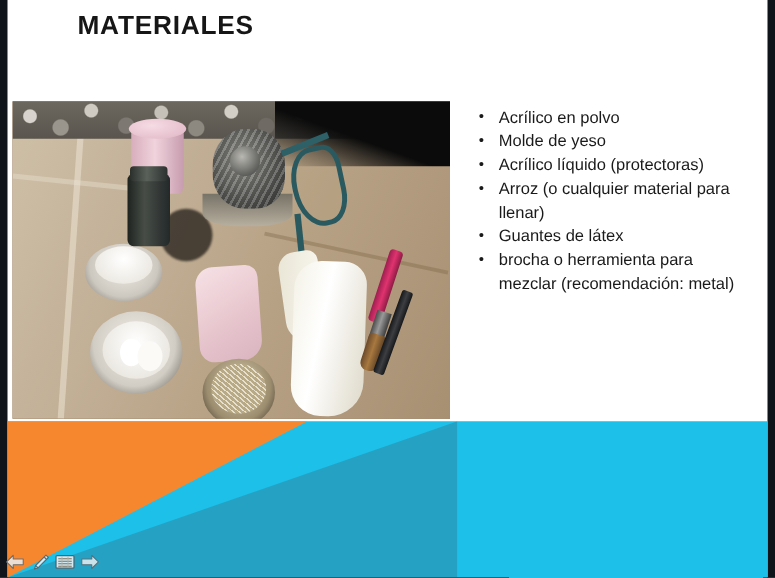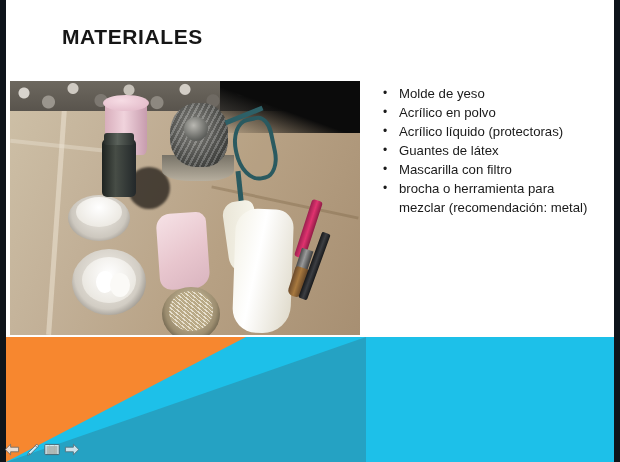--- a/index.html
+++ b/index.html
@@ -31,21 +31,21 @@
     width: 608px;
     height: 462px;
     background: #ffffff;
     overflow: hidden;
   }
 
   
   .slide-title {
     position: absolute;
     left: 56px;
-    top: 26px;
+    top: 10px;
     font-size: 21px;
     font-weight: bold;
     letter-spacing: 0.6px;
     color: #161616;
     line-height: 1;
     white-space: nowrap;
   }
 
   
   .photo {
@@ -390,25 +390,25 @@
         <div class="ph-glove"></div>
 
         <div class="ph-brush-handle"></div>
         <div class="ph-brush-ferrule"></div>
         <div class="ph-brush-bristle"></div>
         <div class="ph-tool2"></div>
       </div>
     </div>
 
     <ul class="bullets">
+      <li>Acrílico en polvo</li>
       <li>Molde de yeso</li>
-      <li>Acrílico en polvo</li>
       <li>Acrílico líquido (protectoras)</li>
+      <li>Arroz (o cualquier material para llenar)</li>
       <li>Guantes de látex</li>
-      <li>Mascarilla con filtro</li>
       <li>brocha o herramienta para mezclar (recomendación: metal)</li>
     </ul>
 
     <div class="band">
       <div class="band-teal"></div>
       <div class="band-orange"></div>
     </div>
 
   </div>
 

